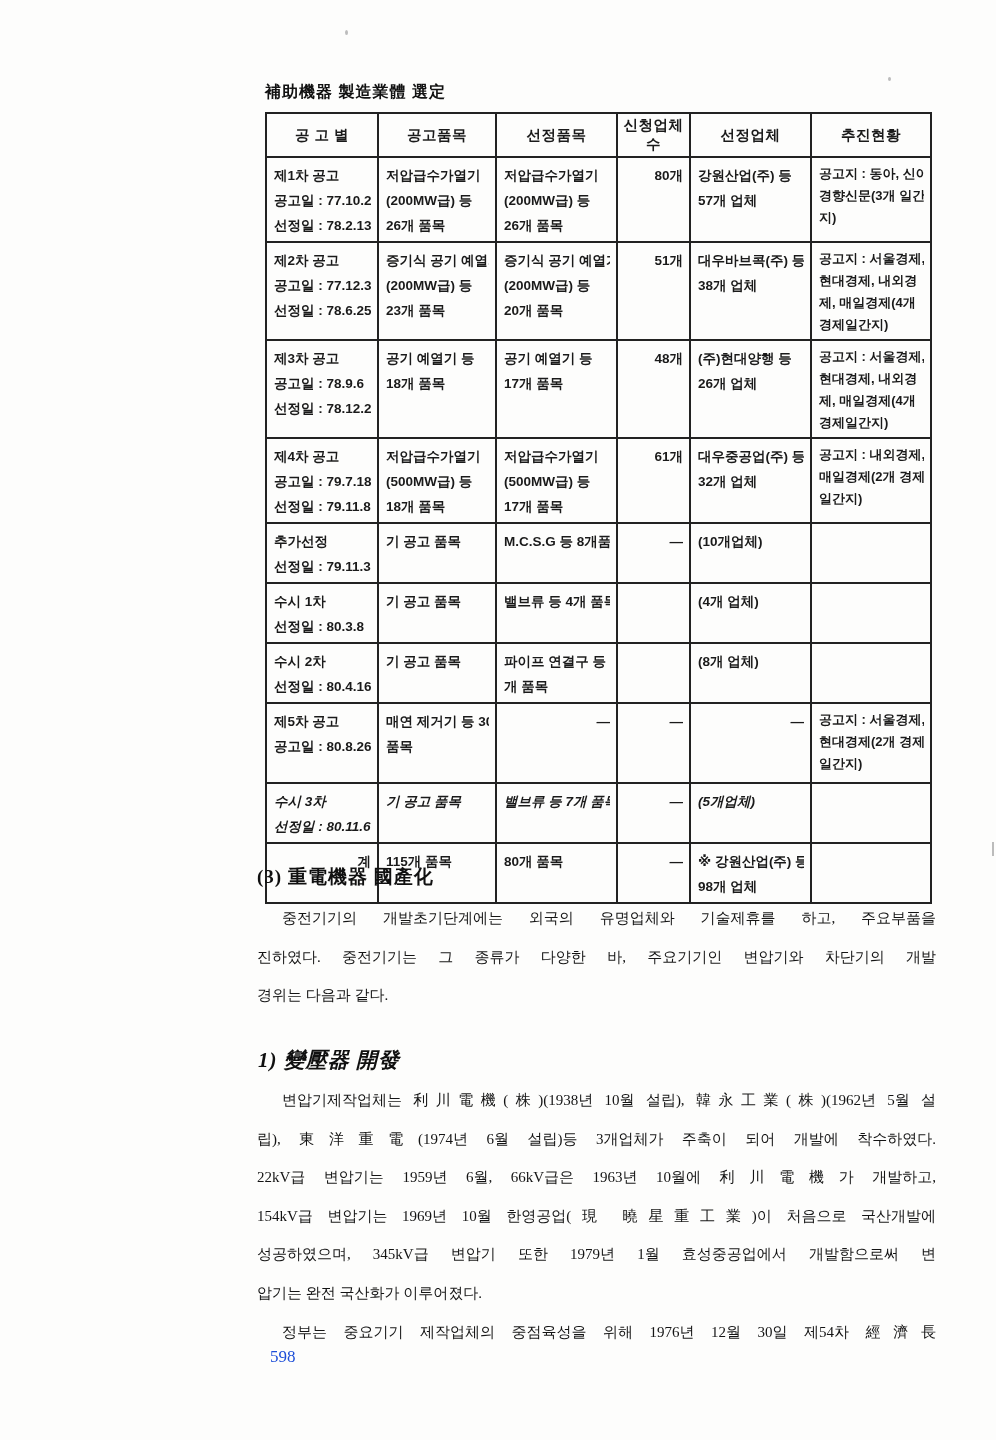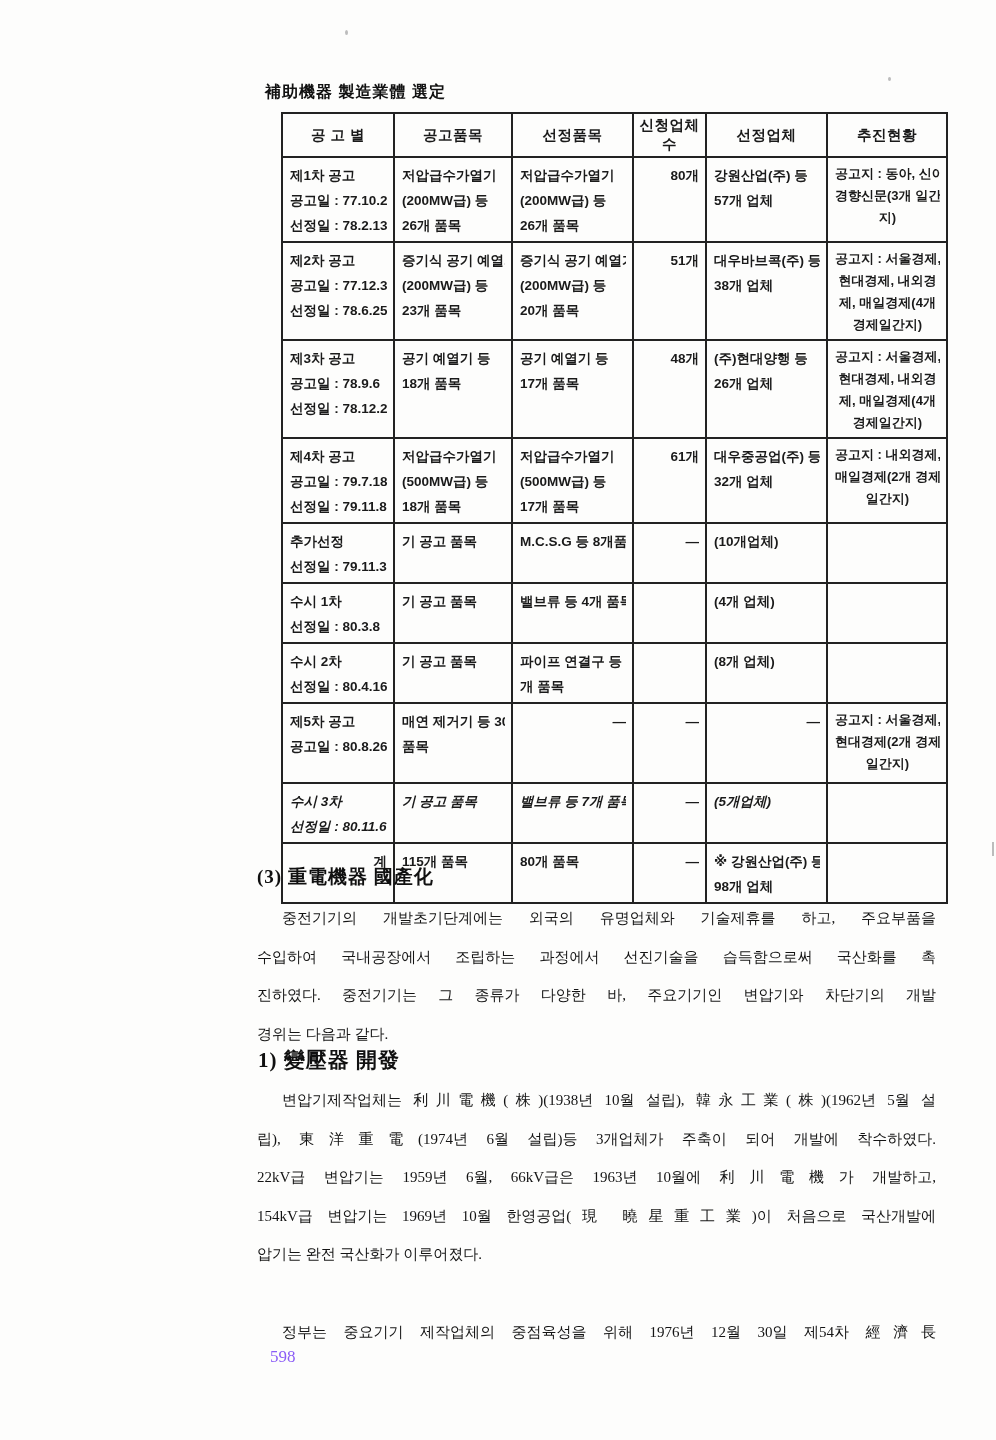--- a/index.html
+++ b/index.html
@@ -21,21 +21,21 @@
     font-family: "Liberation Sans", "DejaVu Sans", sans-serif;
     font-weight: bold;
     font-size: 16px;
     letter-spacing: 1px;
     color: #121212;
   }
 
   
   .sel-table {
     position: absolute;
-    left: 281px; top: 112px;
+    left: 265px; top: 112px;
     width: 665px;
     border-collapse: collapse;
     table-layout: fixed;
     font-family: "Liberation Sans", "DejaVu Sans", sans-serif;
     font-size: 13.5px;
     color: #1a1a1a;
   }
   .sel-table col.c1 { width: 112px; }
   .sel-table col.c2 { width: 118px; }
   .sel-table col.c3 { width: 121px; }
@@ -56,21 +56,21 @@
     font-size: 14.5px;
     padding: 2px;
     letter-spacing: 0.5px;
   }
   .sel-table .line {
     line-height: 25px;
     white-space: nowrap;
     overflow: hidden;
     font-weight: 600;
   }
-  .sel-table td.c6col .line { line-height: 22px; font-size: 13px; text-align: center; }
+  .sel-table td.c6col .line { line-height: 22px; font-size: 13px; }
   .sel-table td.center { text-align: right; }
   tbody tr:nth-child(1)  td { height: 70px; }
   tbody tr:nth-child(2)  td { height: 80px; }
   tbody tr:nth-child(3)  td { height: 82px; }
   tbody tr:nth-child(4)  td { height: 69px; }
   tbody tr:nth-child(5)  td { height: 45px; }
   tbody tr:nth-child(6)  td { height: 44px; }
   tbody tr:nth-child(7)  td { height: 44px; }
   tbody tr:nth-child(8)  td { height: 70px; }
   tbody tr:nth-child(9)  td { height: 44px; font-style: italic; }
@@ -85,20 +85,21 @@
     color: #101010;
     letter-spacing: 1px;
   }
   .subsection-heading {
     position: absolute;
     left: 258px; top: 1046px;
     font-size: 21px;
     font-weight: bold;
     color: #101010;
     letter-spacing: 1px;
+    font-style: italic;
   }
   .para {
     position: absolute;
     left: 257px;
     width: 679px;
     font-size: 15px;
     color: #141414;
   }
   #p1 { top: 899px; }
   #p2 { top: 1081px; }
@@ -108,21 +109,21 @@
     word-break: keep-all;
     white-space: normal;
   }
   .tline.just { text-align: justify; text-align-last: justify; }
   .tline.indent { text-indent: 25px; }
 
   .page-number {
     position: absolute;
     left: 270px; top: 1347px;
     font-size: 17px;
-    color: #8b5cf6;
+    color: #1d4ed8;
   }
 
   
   .speck { position: absolute; background: #9a9a9a; border-radius: 50%; opacity: 0.65; }
   .speck.s1 { left: 345px; top: 30px;  width: 3px; height: 5px; }
   .speck.s2 { left: 888px; top: 77px;  width: 3px; height: 4px; }
   .speck.s3 { left: 992px; top: 842px; width: 2px; height: 14px; border-radius: 0; }
 </style>
 </head>
 <body>
@@ -387,32 +388,32 @@
           </td>
           <td class="c6col"></td>
         </tr>
       </tbody>
   </table>
 
   <div class="section-heading">(3) 重電機器 國產化</div>
 
   <div class="para" id="p1">
       <div class="tline indent just">중전기기의 개발초기단계에는 외국의 유명업체와 기술제휴를 하고, 주요부품을</div>
-      <div class="tline just">수입하여 국내공장에서 조립하는 과정에서 선진기술을 습득함으로써 국산화를 촉</div>
       <div class="tline just">진하였다. 중전기기는 그 종류가 다양한 바, 주요기기인 변압기와 차단기의 개발</div>
       <div class="tline">경위는 다음과 같다.</div>
     </div>
 
   <div class="subsection-heading">1) 變壓器 開發</div>
 
   <div class="para" id="p2">
       <div class="tline indent just">변압기제작업체는 利川電機(株)(1938년 10월 설립), 韓永工業(株)(1962년 5월 설</div>
       <div class="tline just">립), 東洋重電(1974년 6월 설립)등 3개업체가 주축이 되어 개발에 착수하였다.</div>
       <div class="tline just">22kV급 변압기는 1959년 6월, 66kV급은 1963년 10월에 利川電機가 개발하고,</div>
       <div class="tline just">154kV급 변압기는 1969년 10월 한영공업(現 曉星重工業)이 처음으로 국산개발에</div>
+      <div class="tline just">성공하였으며, 345kV급 변압기 또한 1979년 1월 효성중공업에서 개발함으로써 변</div>
       <div class="tline">압기는 완전 국산화가 이루어졌다.</div>
     </div>
 
   <div class="para" id="p3">
       <div class="tline indent just">정부는 중요기기 제작업체의 중점육성을 위해 1976년 12월 30일 제54차 經濟長</div>
     </div>
 
   <div class="page-number">598</div>
 </div>
 

